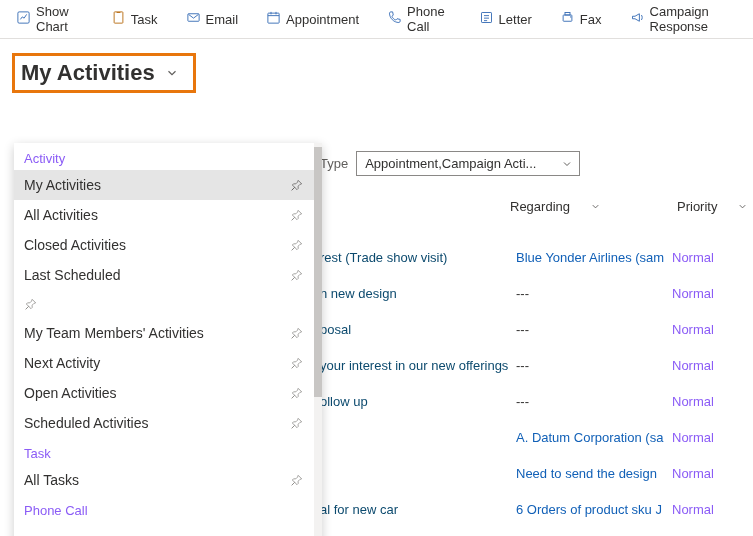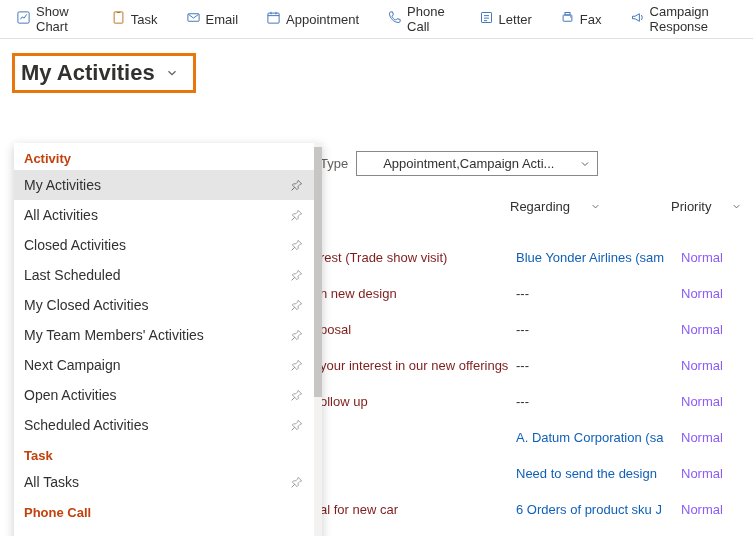--- a/index.html
+++ b/index.html
@@ -7,38 +7,38 @@
 .toolbar{display:flex;align-items:center;padding:4px 10px;border-bottom:1px solid #e1dfdd;height:30px;gap:16px}
 .toolbar .tb-item{display:flex;align-items:center;gap:5px;padding:3px 6px;cursor:pointer;font-size:13px;color:#323130}
 .toolbar .tb-item svg{width:15px;height:15px;flex-shrink:0}
 .title-area{padding:14px 0 6px 12px}
 .title-box{display:inline-flex;align-items:center;border:3px solid #e8760c;padding:4px 14px 4px 6px;background:#fff}
 .title-box h1{margin:0;font-size:22px;font-weight:600;color:#323130;padding-right:10px}
 .title-box .chev{width:14px;height:14px;color:#605e5c}
 .content{position:relative}
 .filter-row{position:absolute;top:52px;left:320px;display:flex;align-items:center;gap:8px}
 .filter-label{font-size:13px;color:#605e5c}
-.filter-select{border:1px solid #8a8886;padding:4px 24px 4px 26px;font-size:13px;min-width:190px;position:relative;display:inline-flex;align-items:center;background:#fff}
+.filter-select{border:1px solid #8a8886;padding:4px 24px 4px 8px;font-size:13px;min-width:190px;position:relative;display:inline-flex;align-items:center;background:#fff}
 .filter-select .chev{position:absolute;right:6px;top:50%;transform:translateY(-50%);width:12px;height:12px;color:#605e5c}
 .headers{position:absolute;top:100px;left:0;right:0;display:flex}
 .hcol{display:flex;align-items:center;gap:20px;font-size:13px;color:#323130;cursor:pointer}
 .hcol .chev{width:11px;height:11px;color:#605e5c}
 .col-sub{margin-left:320px;width:190px}
 .col-reg{margin-left:0;width:150px}
-.col-pri{margin-left:11px}
+.col-pri{margin-left:17px}
 .rows{position:absolute;top:140px;left:0;right:0}
 .row{display:flex;align-items:center;height:36px;font-size:13px}
-.row .c-sub{margin-left:320px;width:190px;color:#7f1d1d;overflow:hidden;text-overflow:ellipsis;white-space:nowrap;padding-right:6px}
-.row .c-reg{width:150px;color:#1160b7;overflow:hidden;text-overflow:ellipsis;white-space:nowrap;padding-right:15px}
+.row .c-sub{margin-left:320px;width:190px;color:#0c4a6e;overflow:hidden;text-overflow:ellipsis;white-space:nowrap;padding-right:6px}
+.row .c-reg{width:150px;color:#1160b7;overflow:hidden;text-overflow:ellipsis;white-space:nowrap;padding-right:6px}
 .row .c-pri{width:70px;color:#8b5cf6}
 .dropdown{position:absolute;left:14px;top:44px;width:308px;background:#fff;box-shadow:0 3px 10px rgba(0,0,0,0.2);z-index:5;height:444px;display:flex}
 .dd-body{flex:1;overflow:hidden}
 .dd-scroll{position:relative;width:8px;background:#f3f2f1}
 .dd-thumb{position:absolute;top:4px;left:0;right:0;height:250px;background:#c8c6c4}
-.dd-grouphdr{color:#c2410c;font-size:13px;font-weight:700;padding:8px 10px 4px}
+.dd-grouphdr{color:#8b5cf6;font-size:13px;font-weight:400;padding:8px 10px 4px}
 .dd-item{display:flex;align-items:center;justify-content:space-between;padding:7px 10px 7px 10px;font-size:14px;color:#323130;cursor:pointer}
 .dd-item.selected{background:#e5e5e5}
 .dd-item .pin{width:14px;height:14px;color:#8a8886;flex-shrink:0}
 .dd-item.selected .pin{color:#605e5c}
 .reg-dash{color:#323130!important}
 </style>
 </head>
 <body>
 <div class="page">
 
@@ -204,33 +204,32 @@
                 <path d="M14 4l6 6-3 1-3 3v4l-2 2-4-4-5 5 5-5-4-4 2-2h4l3-3 1-3z" fill="none" stroke="currentColor" stroke-width="1.3"></path>
               </svg></span>
           </div>
           <div class="dd-item">
             <span>Last Scheduled</span>
             <span class="pin"><svg viewBox="0 0 24 24">
                 <path d="M14 4l6 6-3 1-3 3v4l-2 2-4-4-5 5 5-5-4-4 2-2h4l3-3 1-3z" fill="none" stroke="currentColor" stroke-width="1.3"></path>
               </svg></span>
           </div>
           <div class="dd-item">
-            <span>My Closed Activities</span>
             <span class="pin"><svg viewBox="0 0 24 24">
                 <path d="M14 4l6 6-3 1-3 3v4l-2 2-4-4-5 5 5-5-4-4 2-2h4l3-3 1-3z" fill="none" stroke="currentColor" stroke-width="1.3"></path>
               </svg></span>
           </div>
           <div class="dd-item">
             <span>My Team Members' Activities</span>
             <span class="pin"><svg viewBox="0 0 24 24">
                 <path d="M14 4l6 6-3 1-3 3v4l-2 2-4-4-5 5 5-5-4-4 2-2h4l3-3 1-3z" fill="none" stroke="currentColor" stroke-width="1.3"></path>
               </svg></span>
           </div>
           <div class="dd-item">
-            <span>Next Campaign</span>
+            <span>Next Activity</span>
             <span class="pin"><svg viewBox="0 0 24 24">
                 <path d="M14 4l6 6-3 1-3 3v4l-2 2-4-4-5 5 5-5-4-4 2-2h4l3-3 1-3z" fill="none" stroke="currentColor" stroke-width="1.3"></path>
               </svg></span>
           </div>
           <div class="dd-item">
             <span>Open Activities</span>
             <span class="pin"><svg viewBox="0 0 24 24">
                 <path d="M14 4l6 6-3 1-3 3v4l-2 2-4-4-5 5 5-5-4-4 2-2h4l3-3 1-3z" fill="none" stroke="currentColor" stroke-width="1.3"></path>
               </svg></span>
           </div>

